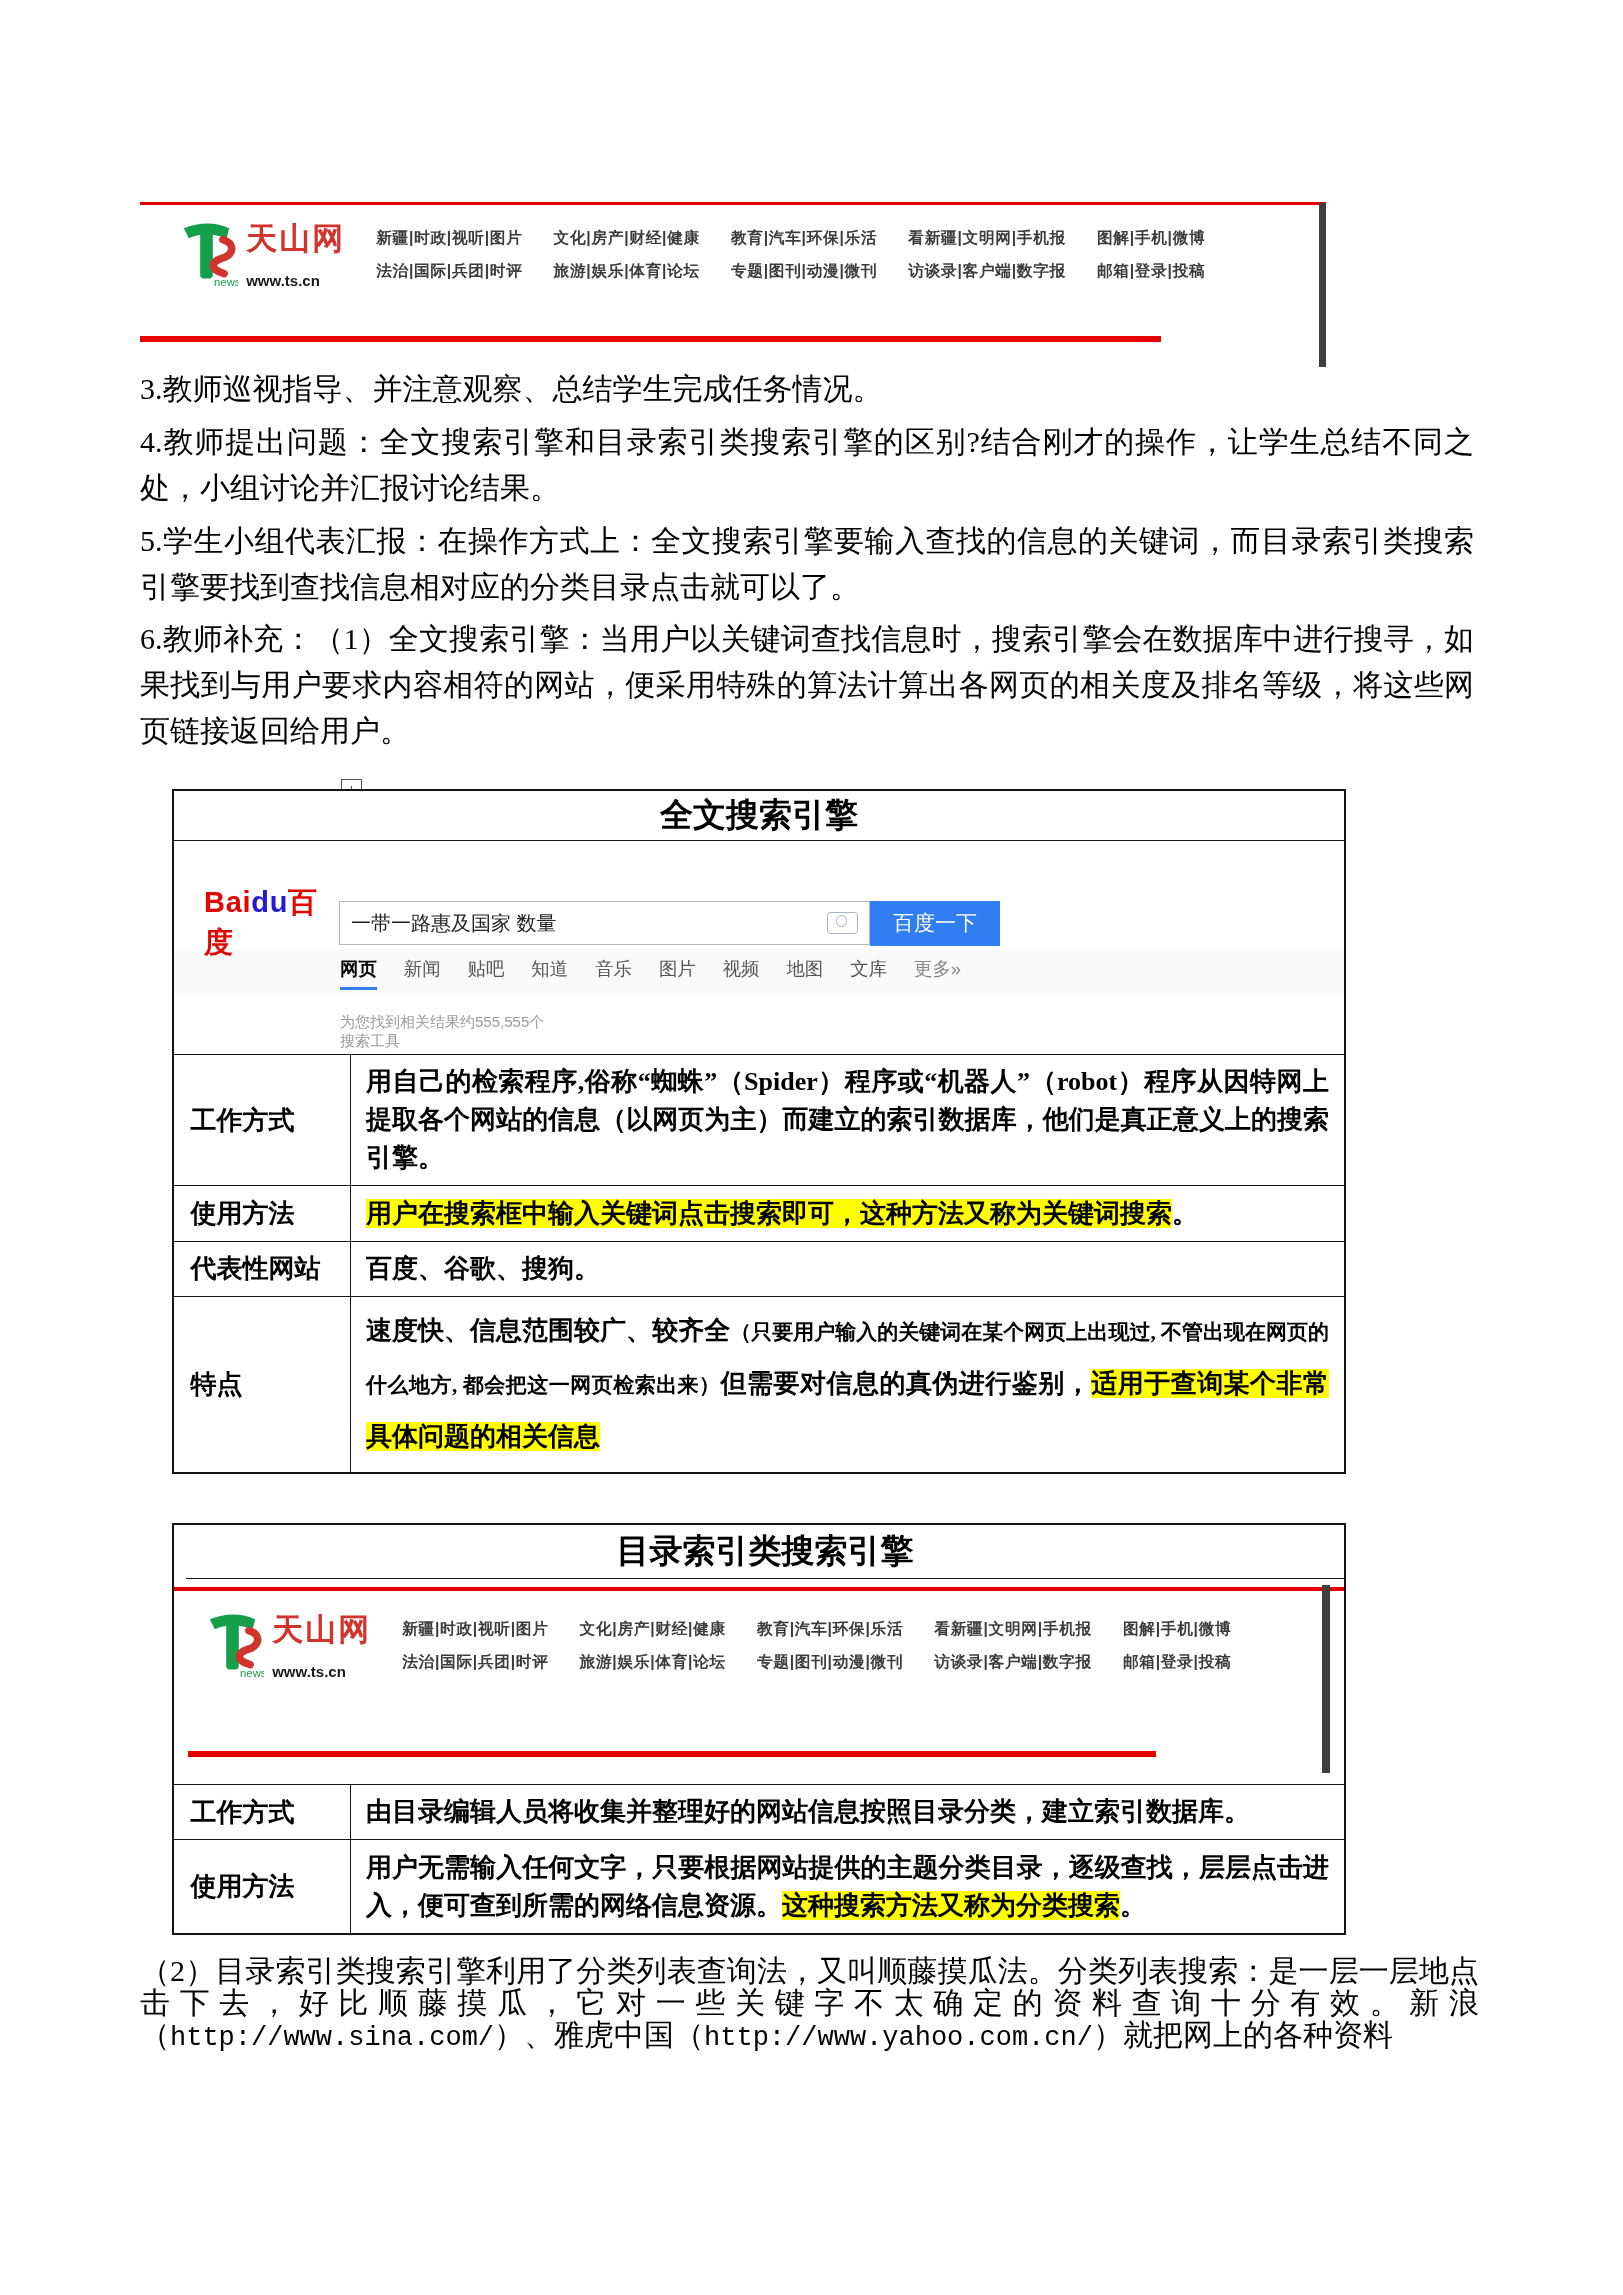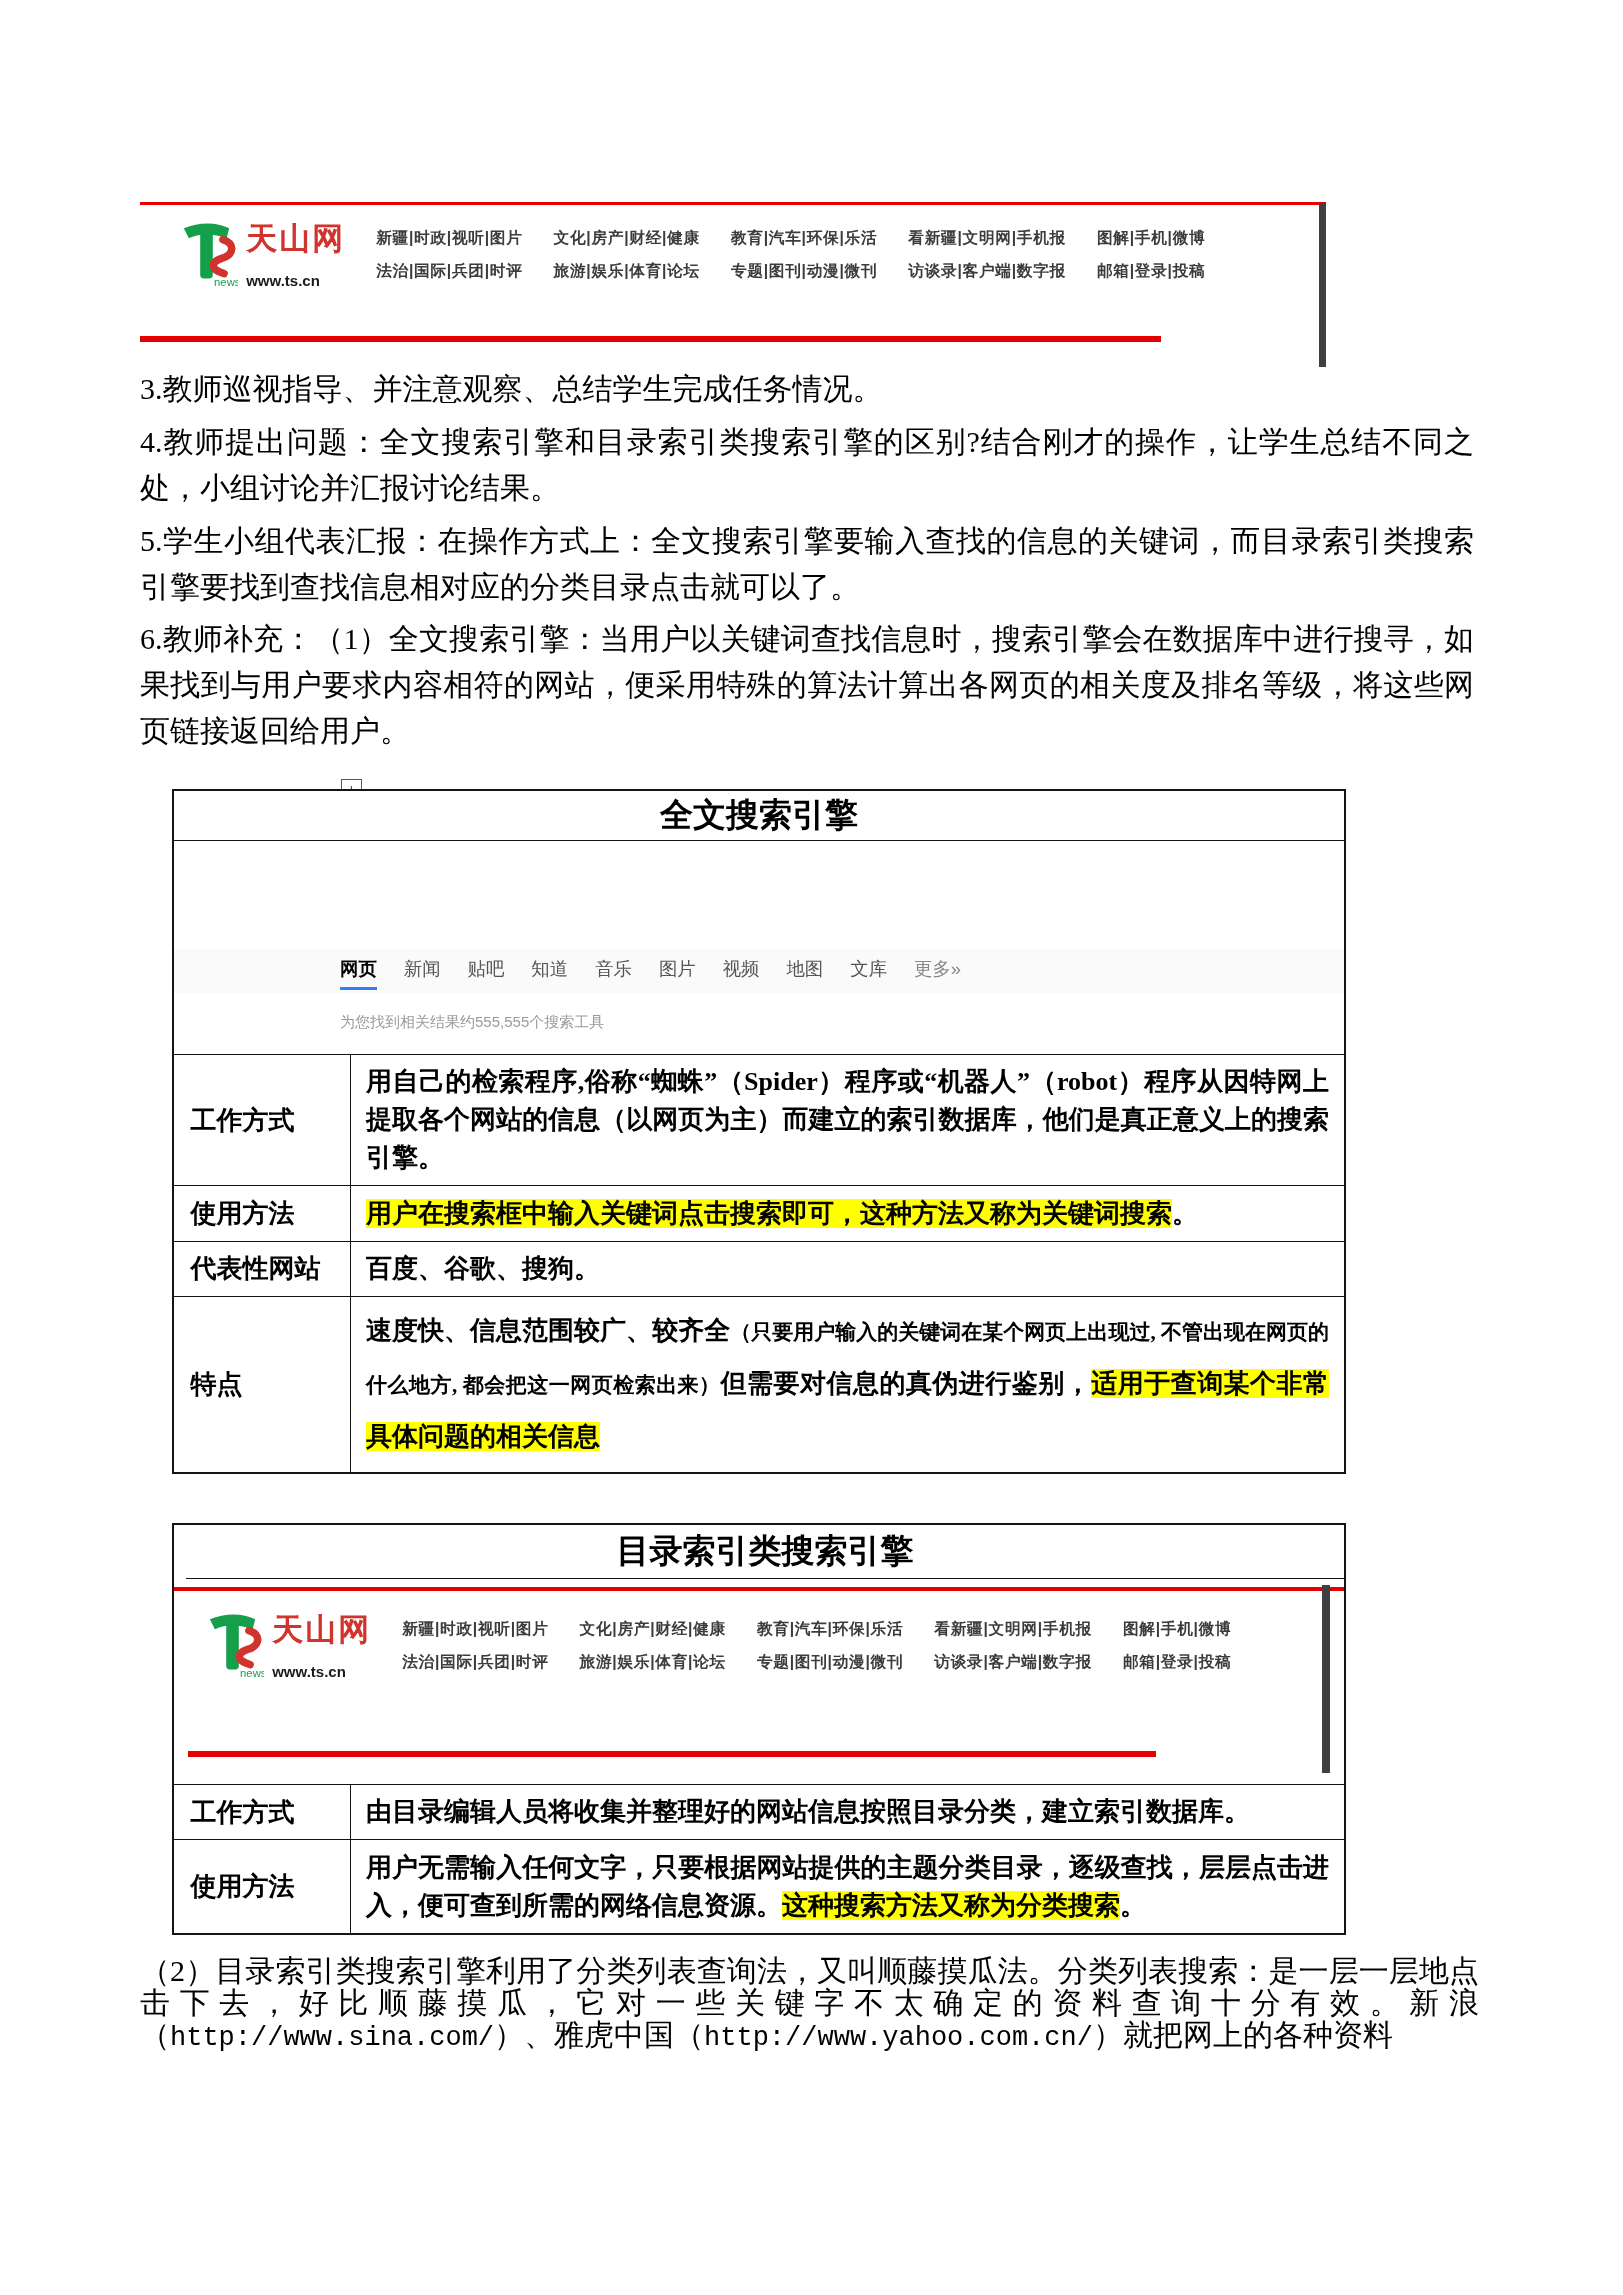--- a/index.html
+++ b/index.html
@@ -69,22 +69,22 @@
     padding:0 11px;font-family:"Liberation Sans","DejaVu Sans",sans-serif;font-size:20px;color:#222;background:#fff;box-sizing:content-box;}
   .bd-camera{width:29px;height:20.5px;border:1.4px solid #a7b2c1;border-radius:3.4px;position:relative;flex:0 0 auto;}
   .bd-camera::after{content:"";position:absolute;left:7.5px;top:2.7px;width:9.5px;height:9.5px;border:1.4px solid #a7b2c1;border-radius:50%;}
   .bd-btn{width:130px;height:45px;background:var(--baidu-blue,#317ef3);color:#fff;
     font-family:"Liberation Sans","DejaVu Sans",sans-serif;font-size:21px;display:flex;align-items:center;justify-content:center;cursor:pointer;}
   .bd-tabstrip{position:absolute;left:0;top:108px;width:100%;height:44px;background:#fafafa;}
   .bd-tabs{position:absolute;left:166px;top:115px;display:flex;gap:27px;
     font-family:"Liberation Sans","DejaVu Sans",sans-serif;font-size:18.4px;color:#555;}
   .bd-tab.active{color:#000;font-weight:bold;border-bottom:3.4px solid var(--baidu-blue,#317ef3);padding-bottom:5.5px;}
   .bd-more{color:#888;}
-  .bd-results{position:absolute;left:166px;top:172px;width:828px;display:flex;justify-content:flex-start;
-    font-family:"Liberation Sans","DejaVu Sans",sans-serif;font-size:15px;color:#9a9a9a;}
+  .bd-results{position:absolute;left:166px;top:172px;width:828px;display:flex;justify-content:center;
+    font-family:"Liberation Sans","DejaVu Sans",sans-serif;font-size:15px;color:#9a9a9a;flex-direction:column;}
 
   
   .t-shot .redline-top{top:8.2px;}
   .t-shot .ts-content{top:30px;left:27px;}
   .t-shot .redline-bottom{top:172px;left:13.6px;width:968px;height:6.1px;}
   .t-shot .ts-scrollbar{left:1148px;right:auto;top:5.5px;height:188px;width:7.5px;}
 </style>
 </head>
 <body>
 
@@ -133,20 +133,30 @@
     <p>6.教师补充：（1）全文搜索引擎：当用户以关键词查找信息时，搜索引擎会在数据库中进行搜寻，如果找到与用户要求内容相符的网站，便采用特殊的算法计算出各网页的相关度及排名等级，将这些网页链接返回给用户。</p>
   </div>
 
   <div class="anchor"></div>
 
   <div class="dtable table1">
     <div class="t-title">全文搜索引擎</div>
 
     <div class="t-shot">
       <div class="bd-tabstrip"></div>
+      <div class="bd-row1">
+        <div class="bd-logo">
+          <span class="bd-red">Bai</span><span class="bd-blue">du</span><span class="bd-red">百度</span>
+        </div>
+        <div class="bd-input">
+          <span class="bd-query">一带一路惠及国家 数量</span>
+          <span class="bd-camera"></span>
+        </div>
+        <div class="bd-btn">百度一下</div>
+      </div>
       <div class="bd-tabs">
         <span class="bd-tab active">网页</span>
         <span class="bd-tab">新闻</span>
         <span class="bd-tab">贴吧</span>
         <span class="bd-tab">知道</span>
         <span class="bd-tab">音乐</span>
         <span class="bd-tab">图片</span>
         <span class="bd-tab">视频</span>
         <span class="bd-tab">地图</span>
         <span class="bd-tab">文库</span>

